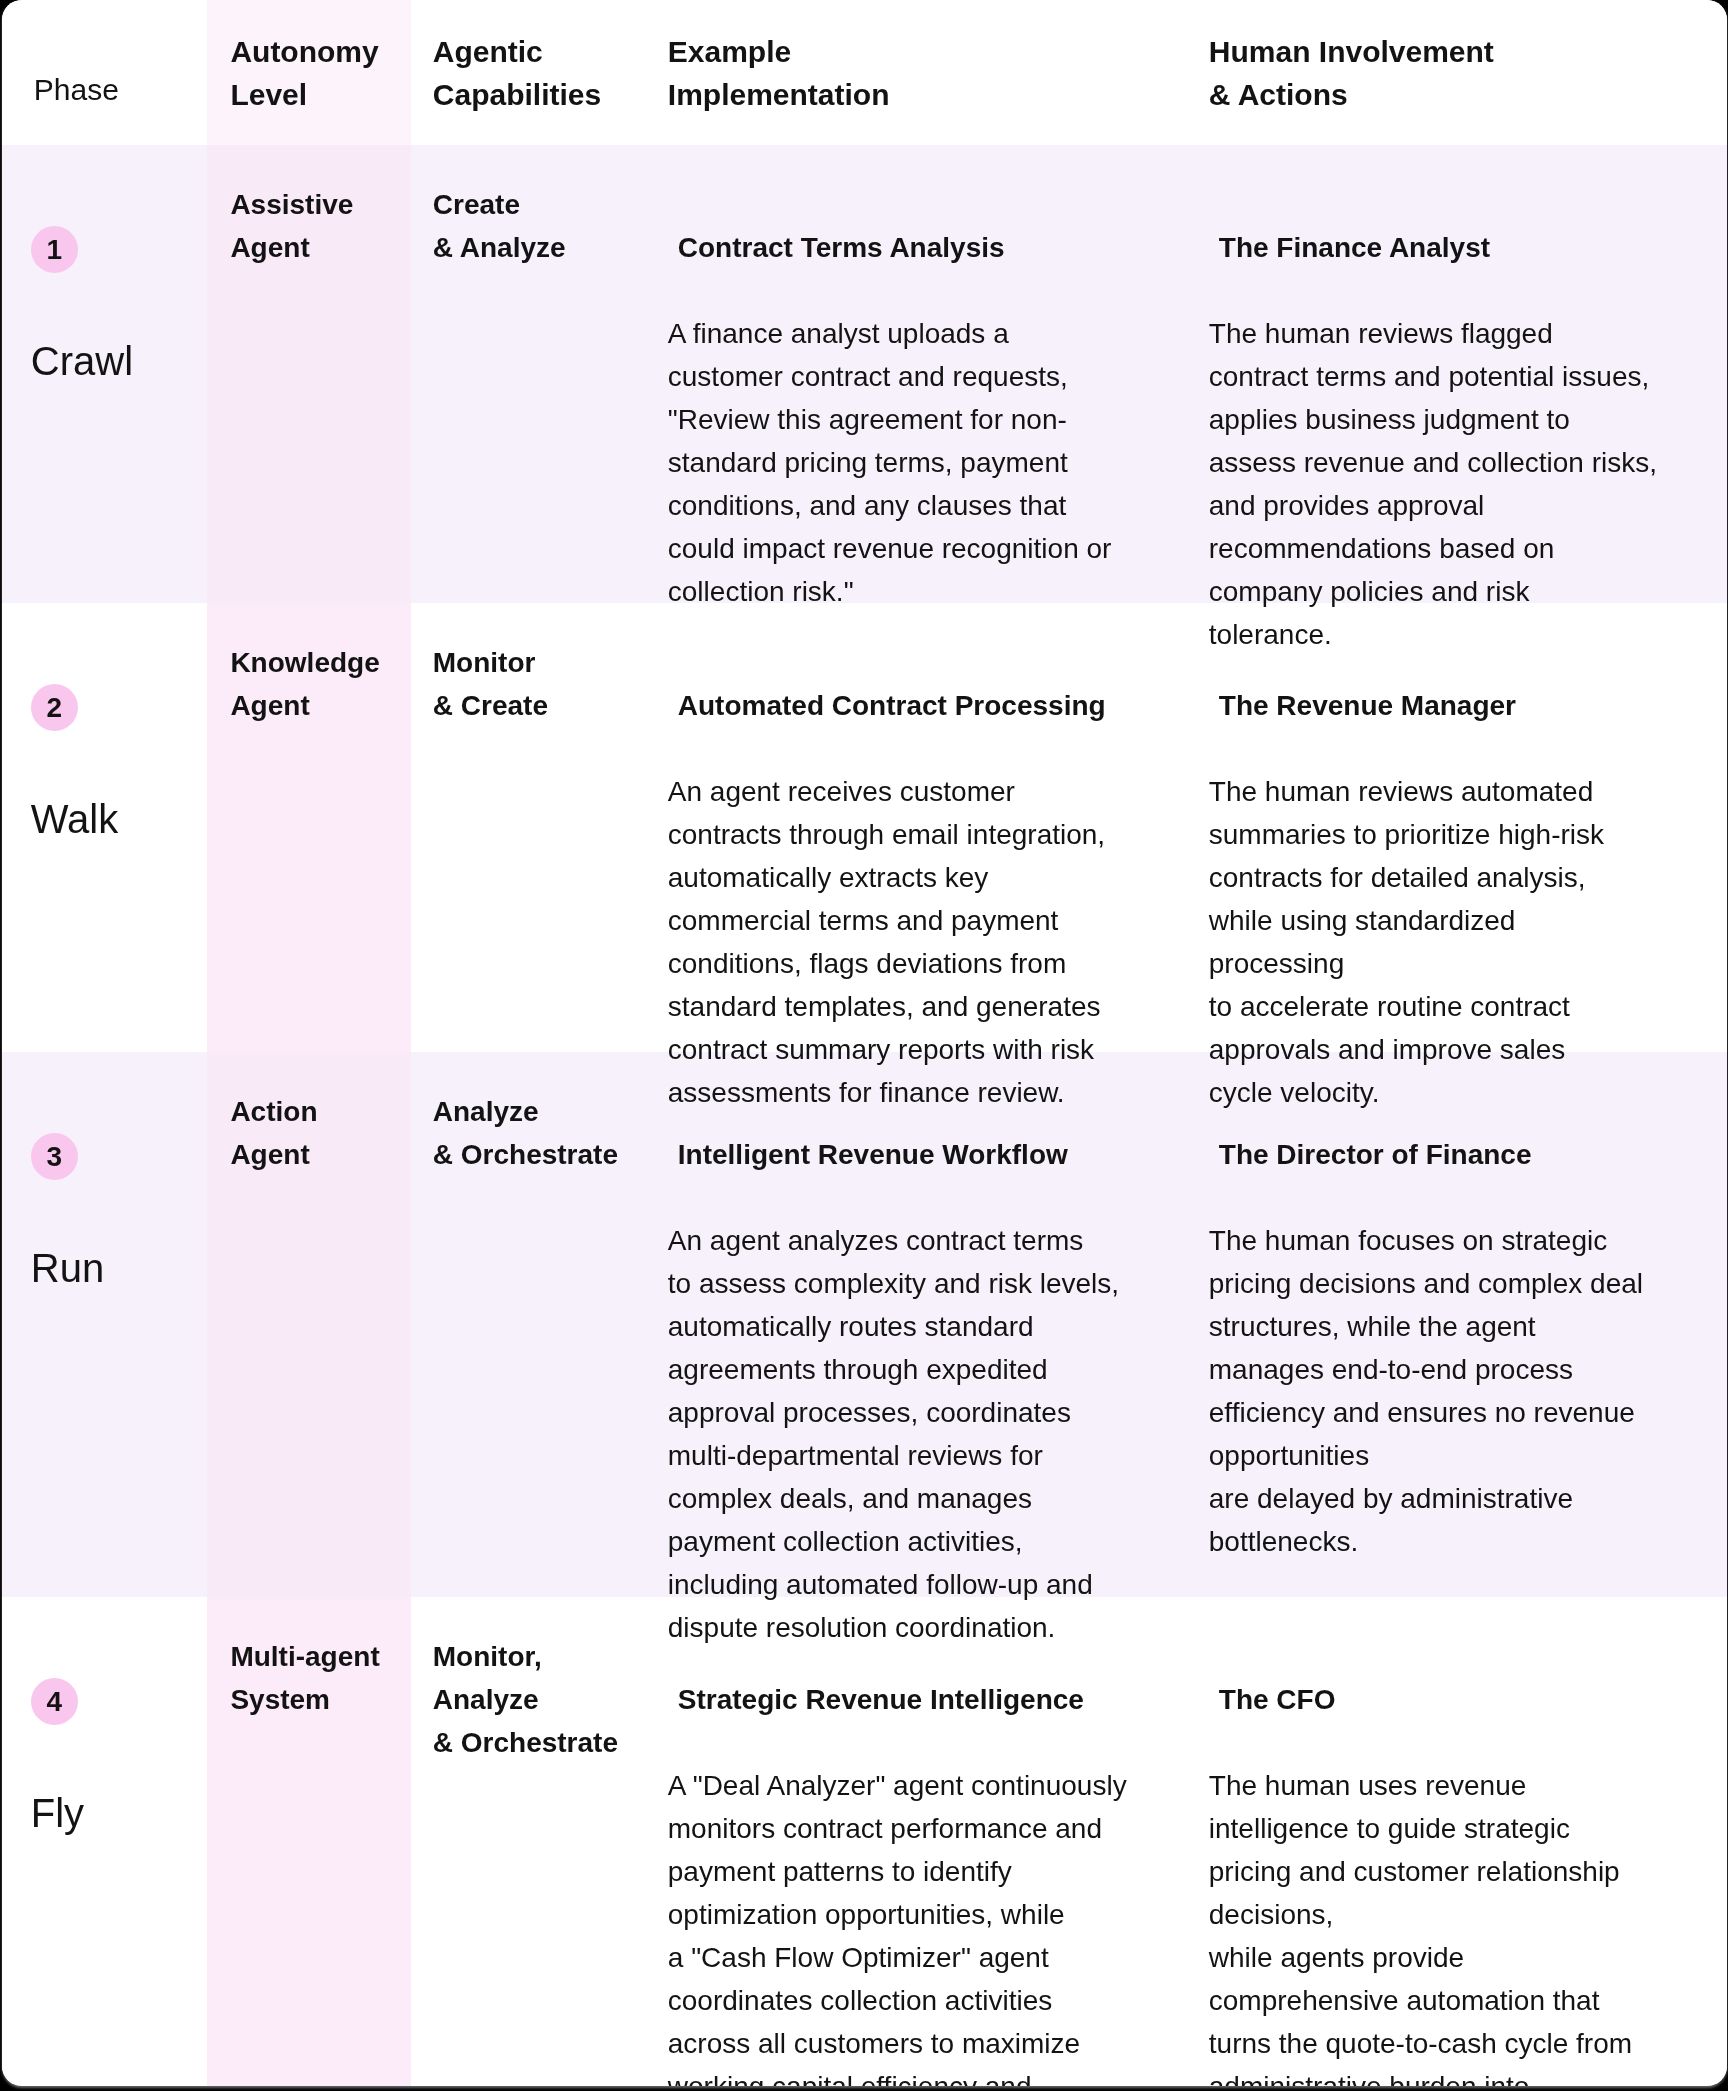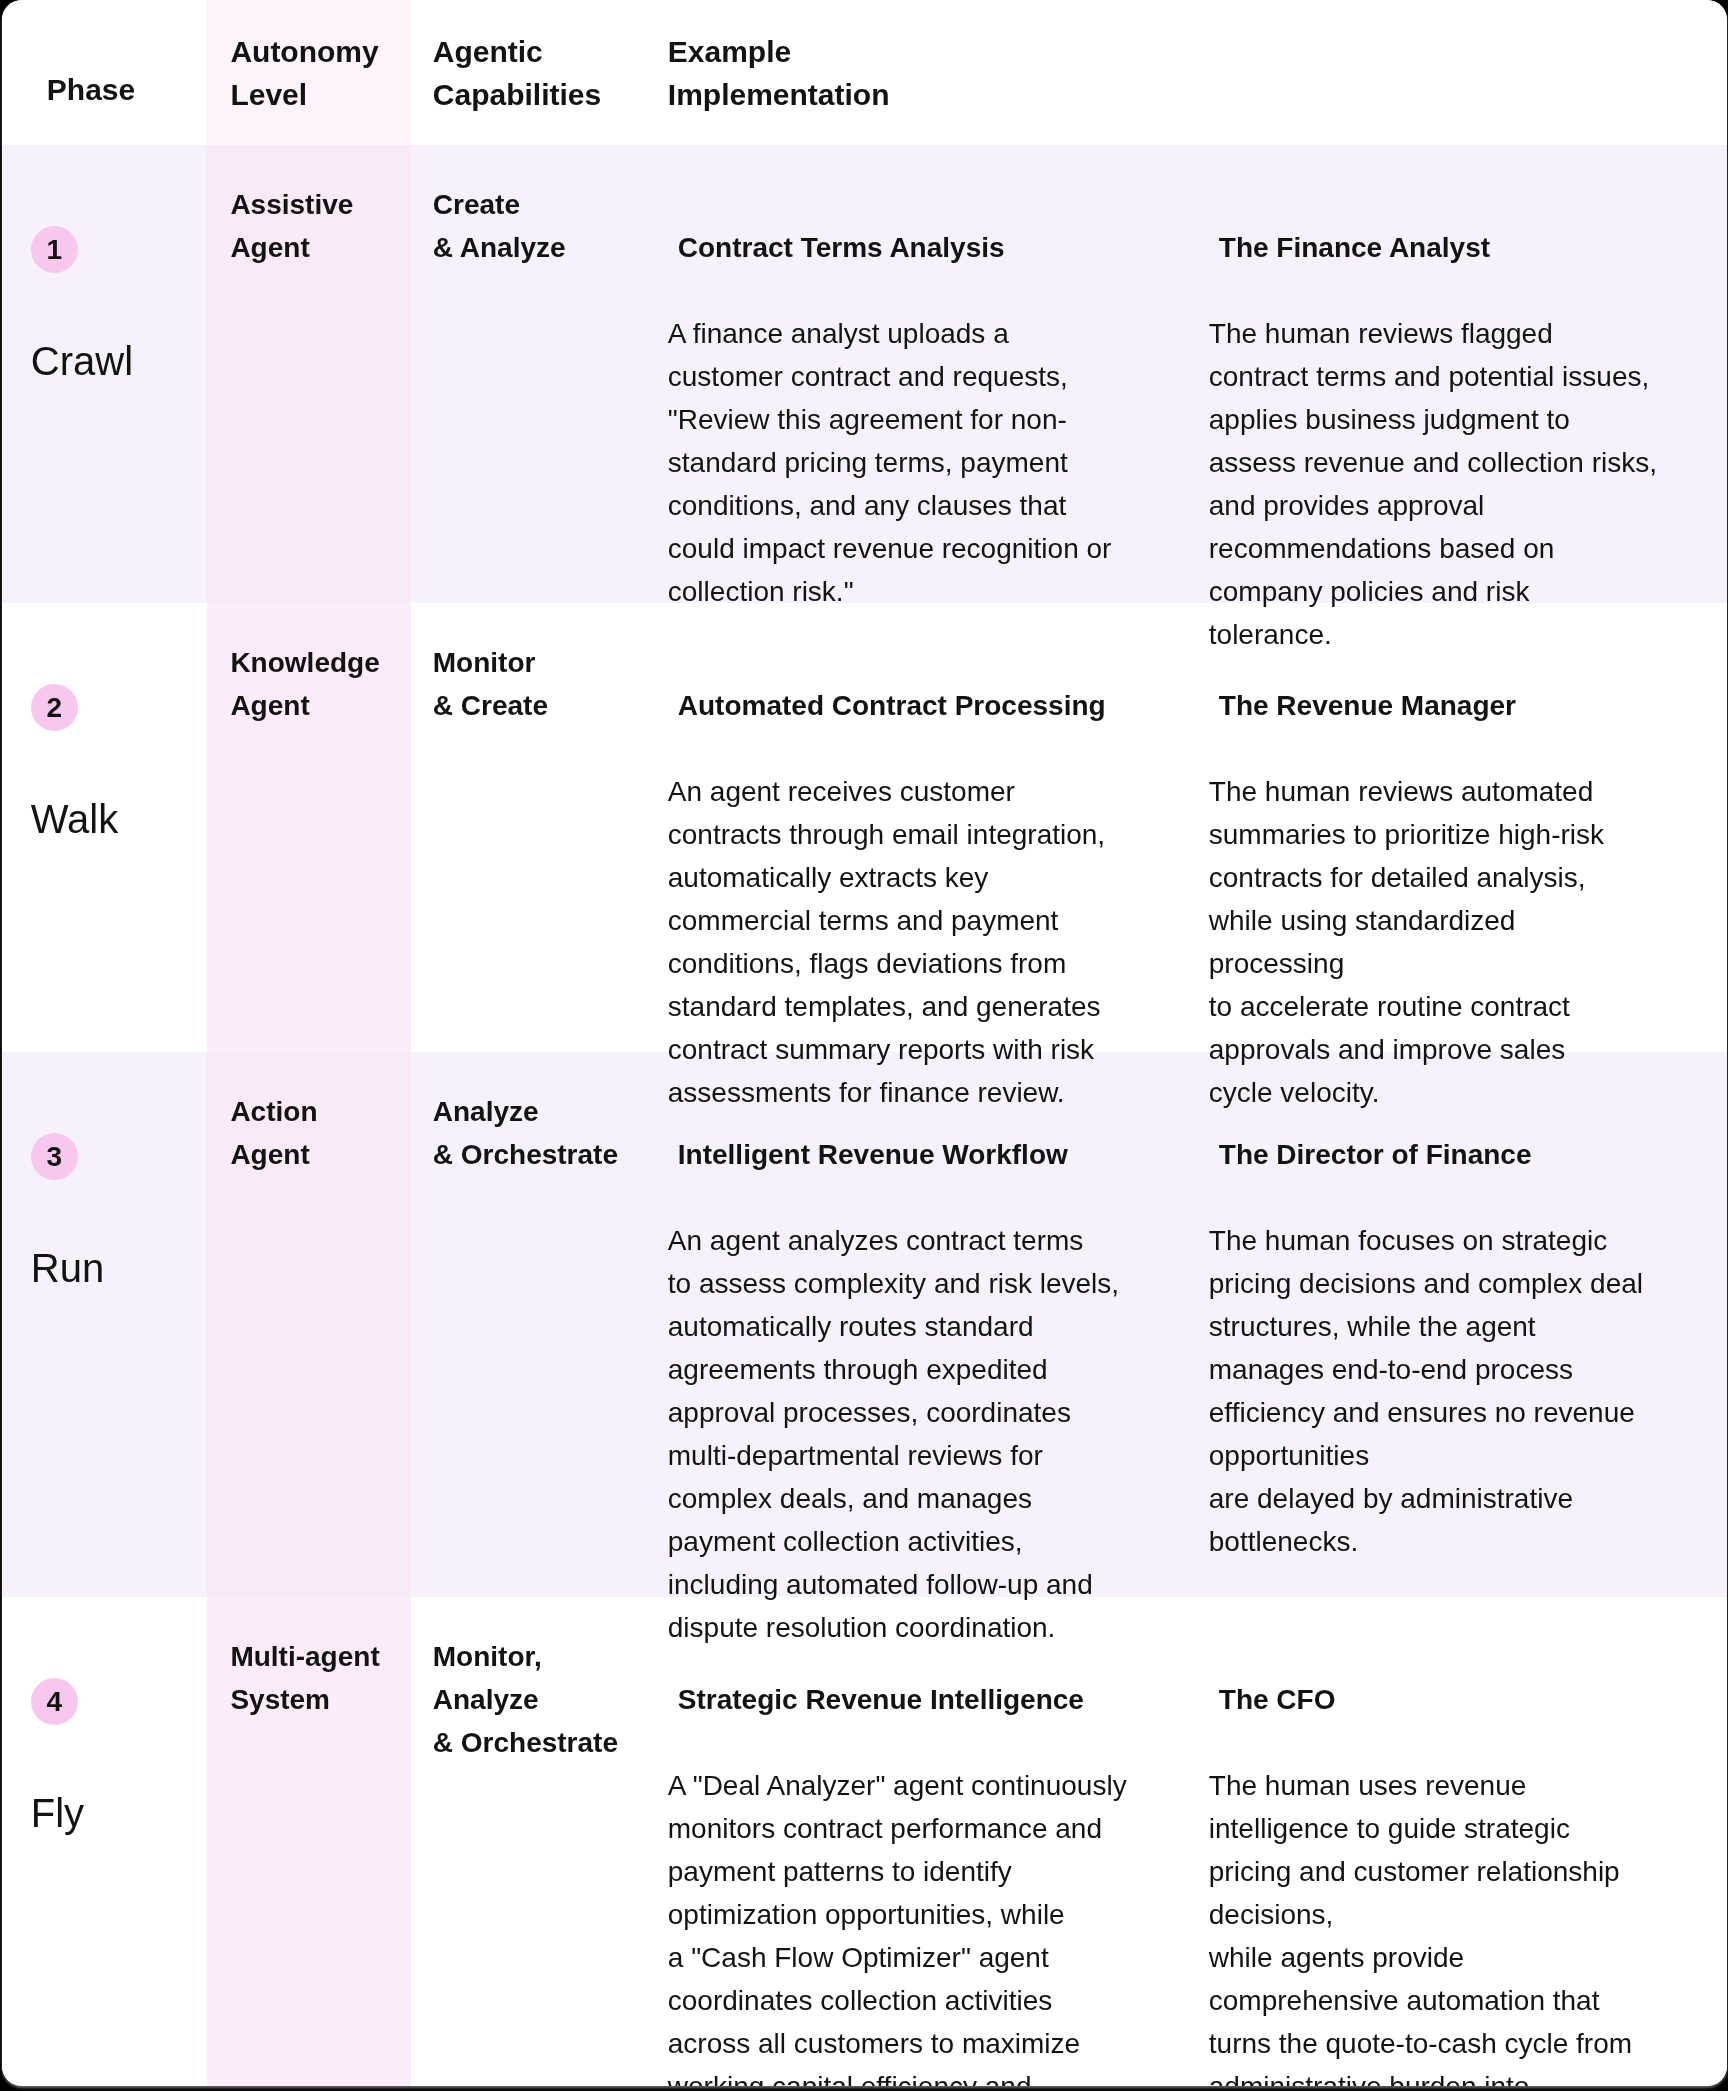--- a/index.html
+++ b/index.html
@@ -56,21 +56,21 @@
   }
   .header-cell{
     display:flex;
     align-items:center;
     padding-top:0;
     font-size:30px;
     line-height:43px;
     font-weight:600;
     white-space:pre-line;
   }
-  .header-cell.phase-col{padding-left:45px;font-weight:700;margin-top:33px;}
+  .header-cell.phase-col{padding-left:32px;font-weight:400;margin-top:33px;}
   .header-cell.autonomy-col{padding-left:23.6px;font-weight:700;}
 
   .phase-cell{padding-left:29px;}
   .autonomy-cell{padding-left:23.6px;font-weight:700;}
   .cap-cell{font-weight:700;}
   .cell-title{font-weight:700;margin-left:10px;}
   .cell-body{font-weight:400;white-space:pre-line;}
 
   .num-badge{
     width:47px;height:47px;
@@ -92,20 +92,22 @@
 <div class="card">
 
   <div class="row header-row">
     <div class="cell header-cell phase-col">Phase</div>
     <div class="cell header-cell autonomy-col autonomy-cell">Autonomy
 Level</div>
     <div class="cell header-cell">Agentic
 Capabilities</div>
     <div class="cell header-cell">Example
 Implementation</div>
+    <div class="cell header-cell">Human Involvement
+&amp; Actions</div>
   </div>
 
   <div class="row r1 lav">
     <div class="cell phase-cell">
       <div class="num-badge">
         <span>1</span>
       </div>
       <div class="phase-name">Crawl</div>
     </div>
     <div class="cell autonomy-cell">Assistive

